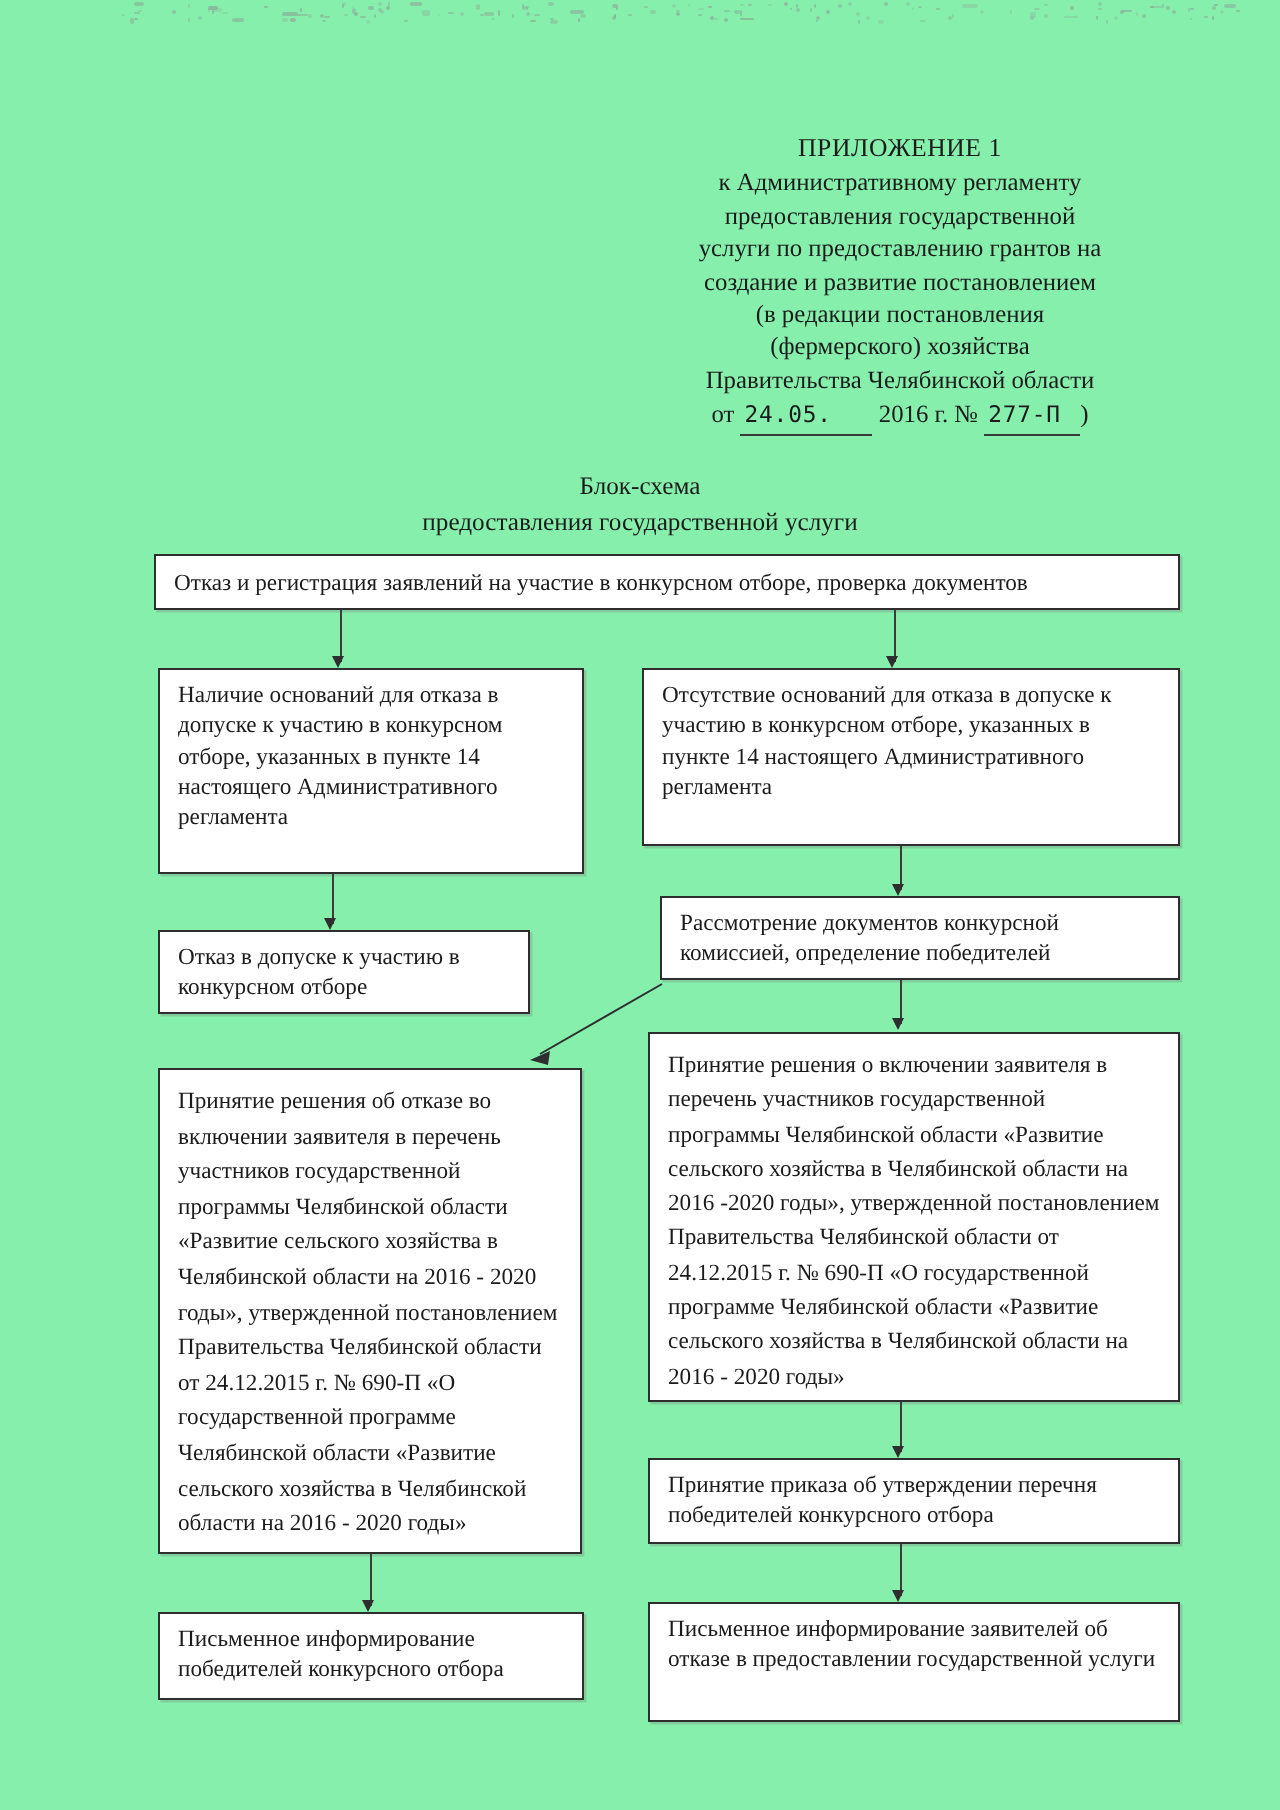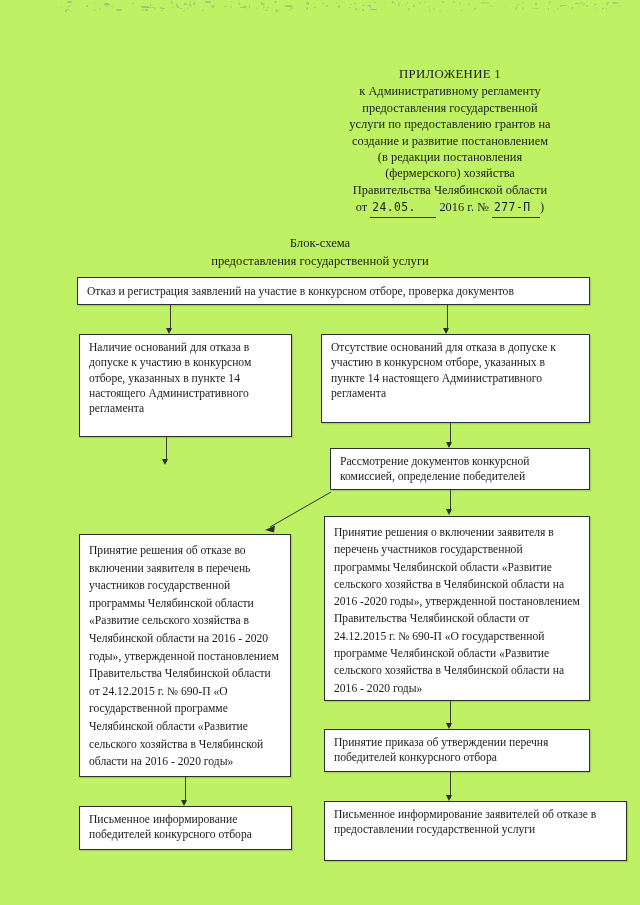--- a/index.html
+++ b/index.html
@@ -11,21 +11,21 @@
   body {
     font-family: "Liberation Serif", "DejaVu Serif", serif;
     color: #1b1b1b;
     -webkit-font-smoothing: antialiased;
   }
   #page {
     position: relative;
     width: 640px;
     height: 905px;
     margin: 0 auto;
-    background: #bef264;
+    background: #86efac;
     overflow: hidden;
   }
 
   
   .speckle-band {
     position: absolute;
     left: 0;
     top: 0;
     width: 640px;
     height: 16px;
@@ -314,20 +314,21 @@
   <div class="node" style="left:79px; top:334px; width:213px; height:103px;">Наличие оснований для отказа в допуске к участию в конкурсном отборе, указанных в пункте 14 настоящего Административного регламента</div>
 
   <div class="node" style="left:321px; top:334px; width:269px; height:89px;">Отсутствие оснований для отказа в допуске к участию в конкурсном отборе, указанных в пункте 14 настоящего  Административного регламента</div>
 
   <div class="vline" style="left:166px; top:437px; height:25px;"></div>
   <div class="arrowhead" style="left:162.4px; top:459px;"></div>
 
   <div class="vline" style="left:450px; top:423px; height:22px;"></div>
   <div class="arrowhead" style="left:446.4px; top:442px;"></div>
 
+  <div class="node" style="left:79px; top:465px; width:186px; height:42px;">Отказ в допуске к участию в конкурсном отборе</div>
 
   <div class="node" style="left:330px; top:448px; width:260px; height:42px;">Рассмотрение документов конкурсной комиссией, определение победителей</div>
 
   <svg class="diag-svg">
     <line x1="331" y1="492" x2="270" y2="527" stroke="#2e2e2e" stroke-width="1"></line>
     <polygon points="265,530 275,525.5 274,532.5" fill="#2e2e2e"></polygon>
   </svg>
 
   <div class="vline" style="left:450px; top:490px; height:22px;"></div>
   <div class="arrowhead" style="left:446.4px; top:509px;"></div>
@@ -342,15 +343,15 @@
   <div class="node" style="left:324px; top:729px; width:266px; height:43px;">Принятие приказа об утверждении перечня победителей конкурсного отбора</div>
 
   <div class="vline" style="left:185px; top:777px; height:26px;"></div>
   <div class="arrowhead" style="left:181.4px; top:800px;"></div>
 
   <div class="vline" style="left:450px; top:772px; height:26px;"></div>
   <div class="arrowhead" style="left:446.4px; top:795px;"></div>
 
   <div class="node" style="left:79px; top:806px; width:213px; height:44px;">Письменное информирование победителей конкурсного отбора</div>
 
-  <div class="node" style="left:324px; top:801px; width:303px; height:60px;font-family:Liberation Serif, serif;">Письменное информирование заявителей об отказе в предоставлении государственной услуги</div>
+  <div class="node" style="left:324px; top:801px; width:266px; height:60px;font-family:Liberation Serif, serif;">Письменное информирование заявителей об отказе в предоставлении государственной услуги</div>
 
 </div>
 
 </body></html>

